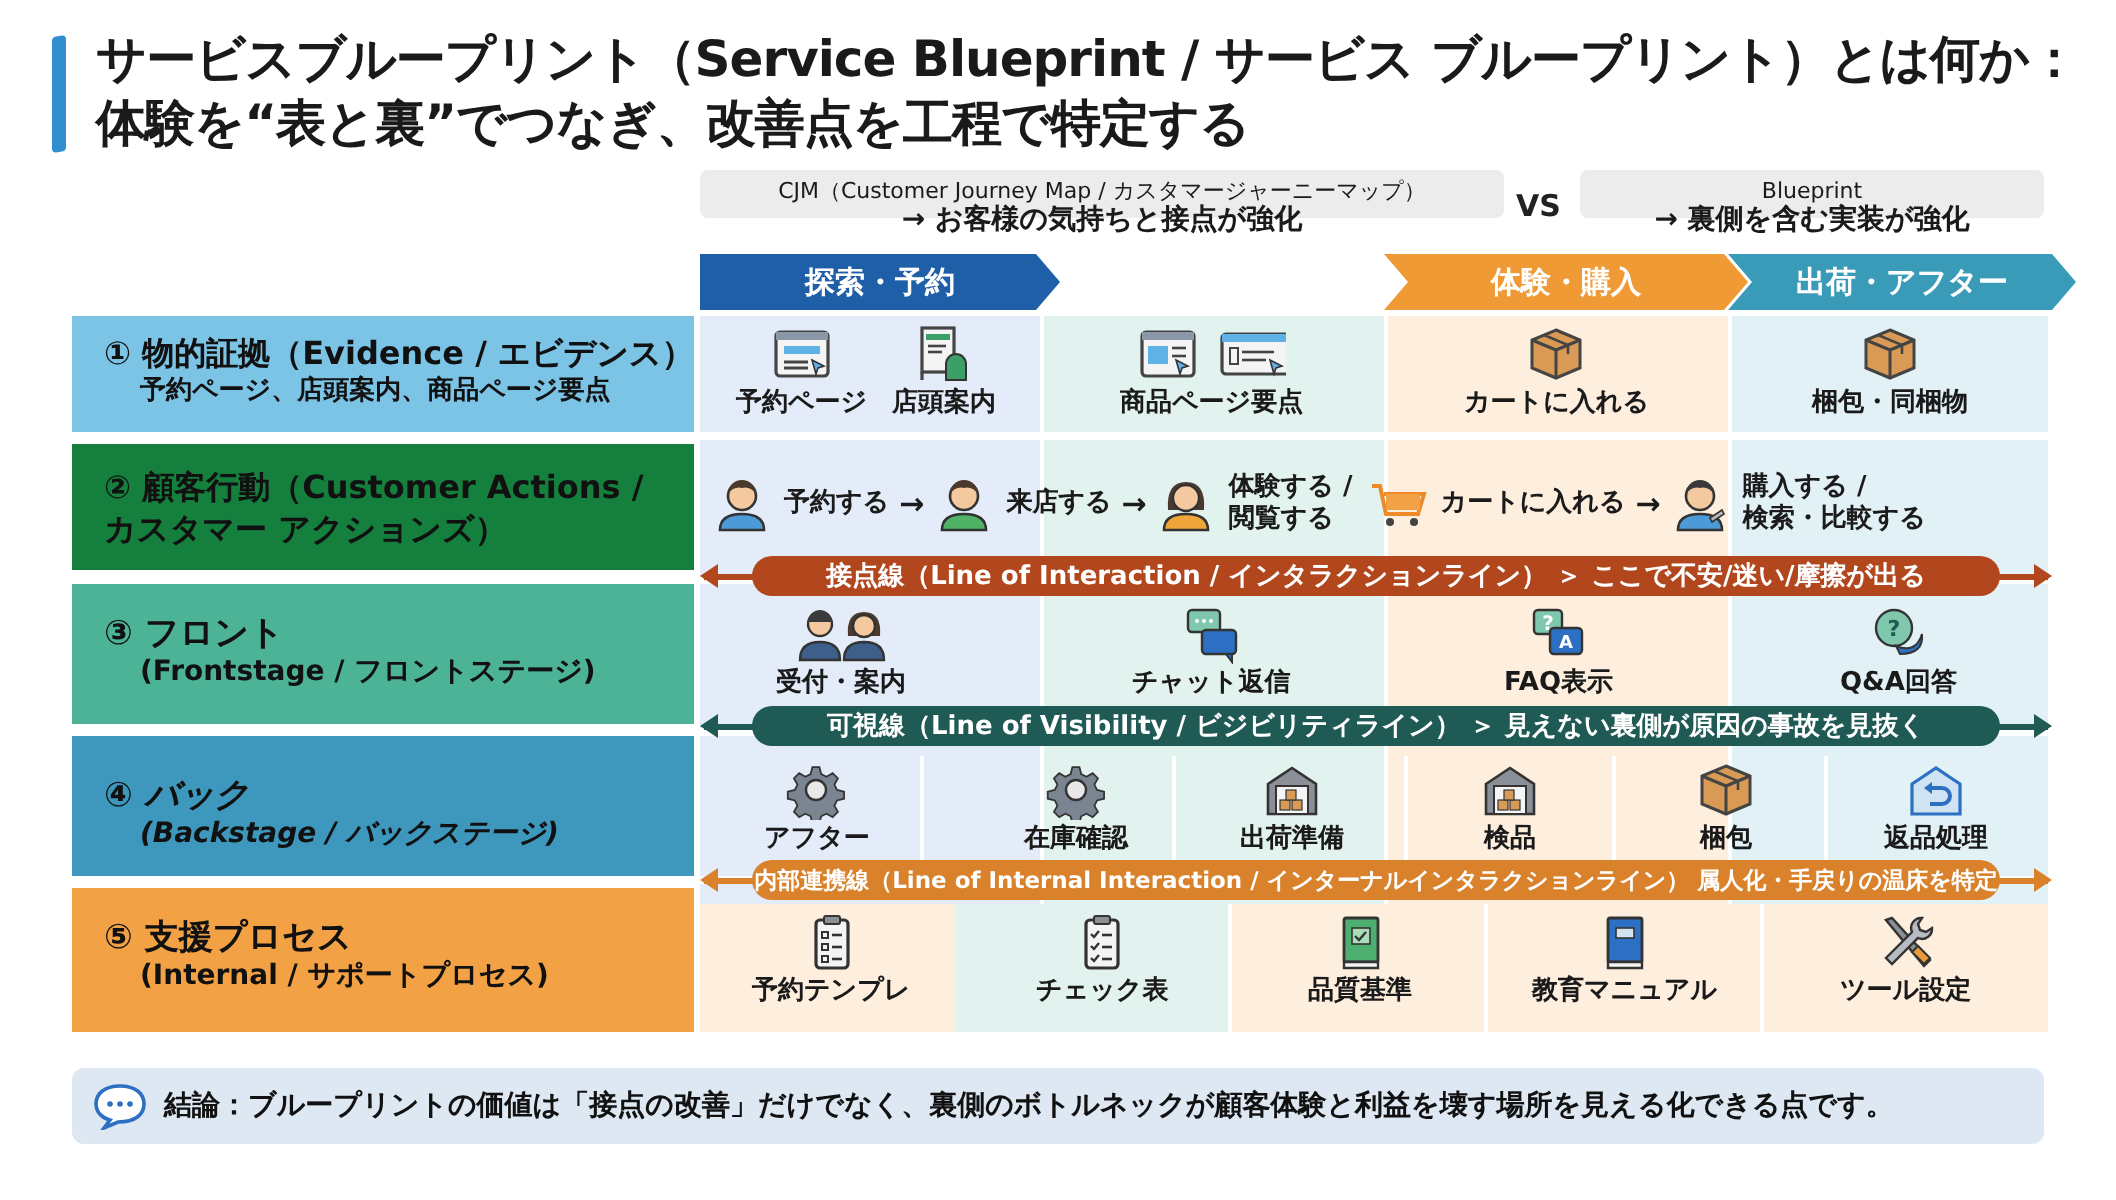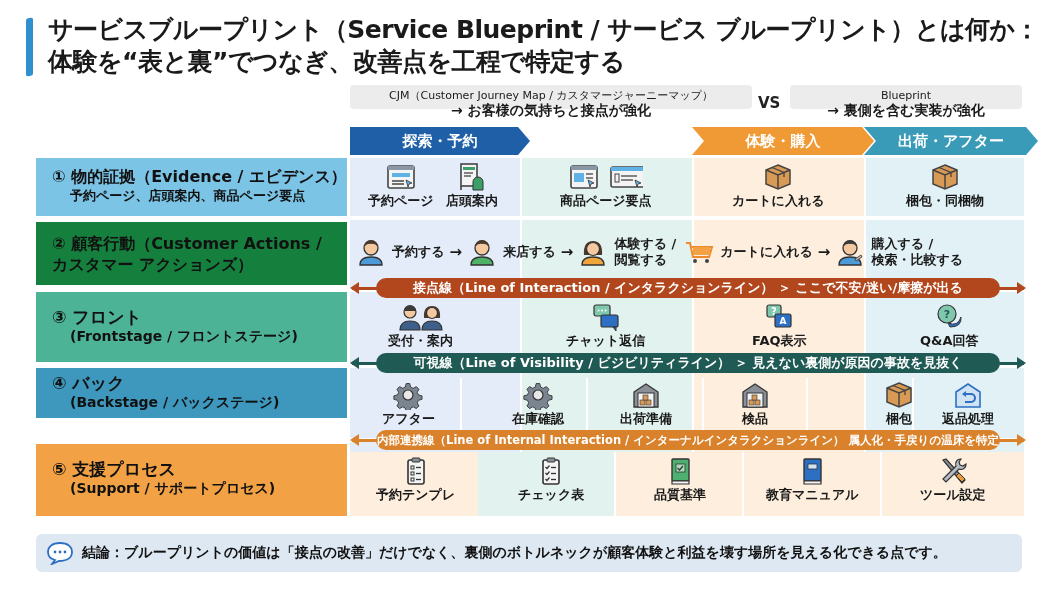--- a/index.html
+++ b/index.html
@@ -95,27 +95,27 @@
   <div class="l2">予約ページ、店頭案内、商品ページ要点</div>
 </div>
 <div class="lane-label" style="top:222px;height:63px;background:#15803d;padding-top:12px;">
   <div class="l1"><span>②</span> <span>顧客行動（Customer Actions /</span></div>
   <div class="l2 big" style="padding-left:0;">カスタマー アクションズ）</div>
 </div>
 <div class="lane-label" style="top:292px;height:70px;background:#4db397;padding-top:15px;">
   <div class="l1" style="font-size:17px;"><span>③</span> <span>フロント</span></div>
   <div class="l2" style="font-size:14px;">(Frontstage / フロントステージ)</div>
 </div>
-<div class="lane-label" style="top:368px;height:50px;background:#3e98bd;padding-top:5px;">
+<div class="lane-label" style="top:368px;height:70px;background:#3e98bd;padding-top:20px;font-style:italic;">
   <div class="l1" style="font-size:17px;"><span>④</span> <span>バック</span></div>
   <div class="l2" style="font-size:14px;">(Backstage / バックステージ)</div>
 </div>
 <div class="lane-label" style="top:444px;height:72px;background:#f2a145;padding-top:15px;">
   <div class="l1" style="font-size:17px;"><span>⑤</span> <span>支援プロセス</span></div>
-  <div class="l2" style="font-size:14px;">(Support / サポートプロセス)</div>
+  <div class="l2" style="font-size:14px;">(Internal / サポートプロセス)</div>
 </div>
 
 <div class="cell-item" style="left:368px;top:162px;">
   <svg class="icon" viewBox="0 0 30 30">
       <rect x="2" y="4" width="26" height="22" rx="2" fill="#f4f4f4" stroke="#444" stroke-width="1.6"></rect>
       <rect x="2" y="4" width="26" height="4" fill="#8a97a6"></rect>
       <rect x="6" y="11" width="18" height="4" fill="#5fb2e6"></rect>
       <line x1="6" y1="19" x2="18" y2="19" stroke="#444" stroke-width="1.5"></line>
       <line x1="6" y1="22" x2="18" y2="22" stroke="#444" stroke-width="1.5"></line>
       <path d="M20 18 l6 3 -3 1 -1 3z" fill="#5fb2e6" stroke="#333" stroke-width="0.8"></path>
@@ -311,21 +311,21 @@
 <div class="cell-item" style="left:740px;top:380px;">
   <svg class="icon" viewBox="0 0 30 30">
       <path d="M3 12 L15 4 L27 12 V27 H3 Z" fill="#8b9098" stroke="#333" stroke-width="1.3"></path>
       <rect x="7" y="13" width="16" height="14" fill="#f4f4f4" stroke="#333" stroke-width="1"></rect>
       <rect x="9" y="20" width="5" height="5" fill="#d99a56" stroke="#333" stroke-width="0.6"></rect>
       <rect x="15" y="20" width="5" height="5" fill="#d99a56" stroke="#333" stroke-width="0.6"></rect>
       <rect x="12" y="15" width="5" height="5" fill="#d99a56" stroke="#333" stroke-width="0.6"></rect>
     </svg>
   <span>検品</span>
 </div>
-<div class="cell-item" style="left:884px;top:380px;">
+<div class="cell-item" style="left:848px;top:380px;">
   <svg class="icon" viewBox="0 0 30 30">
       <path d="M15 3 L27 8 L27 22 L15 27 L3 22 L3 8 Z" fill="#d99a56" stroke="#444" stroke-width="1.5"></path>
       <path d="M3 8 L15 13 L27 8" fill="none" stroke="#444" stroke-width="1.5"></path>
       <line x1="15" y1="13" x2="15" y2="27" stroke="#444" stroke-width="1.5"></line>
       <path d="M9 5.5 L21 10.5 V15" fill="none" stroke="#444" stroke-width="1.3"></path>
     </svg>
   <span>梱包</span>
 </div>
 <div class="cell-item" style="left:942px;top:380px;">
   <svg class="icon" viewBox="0 0 30 30">

